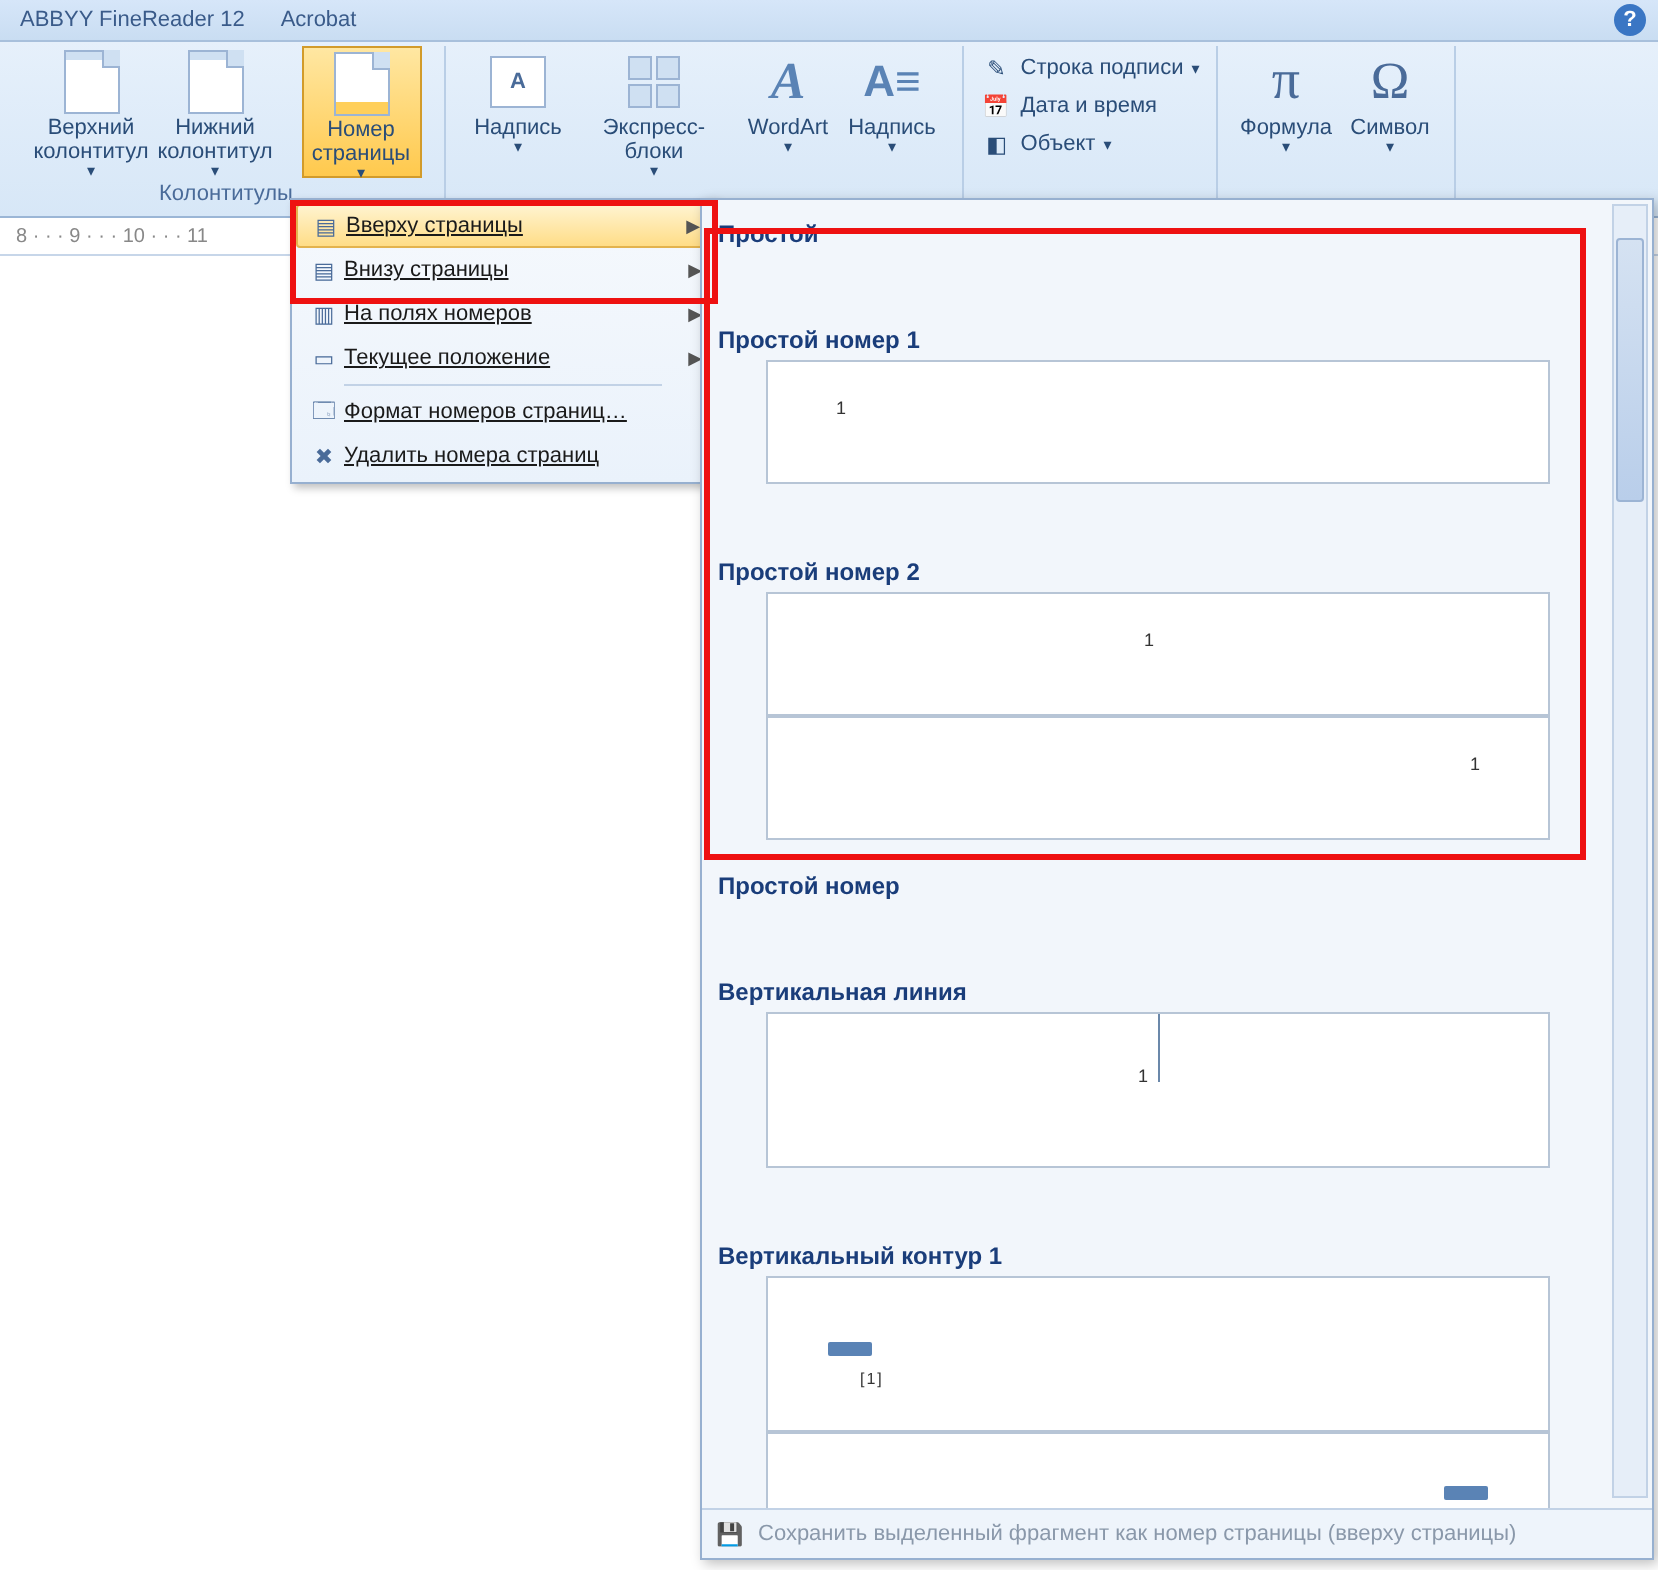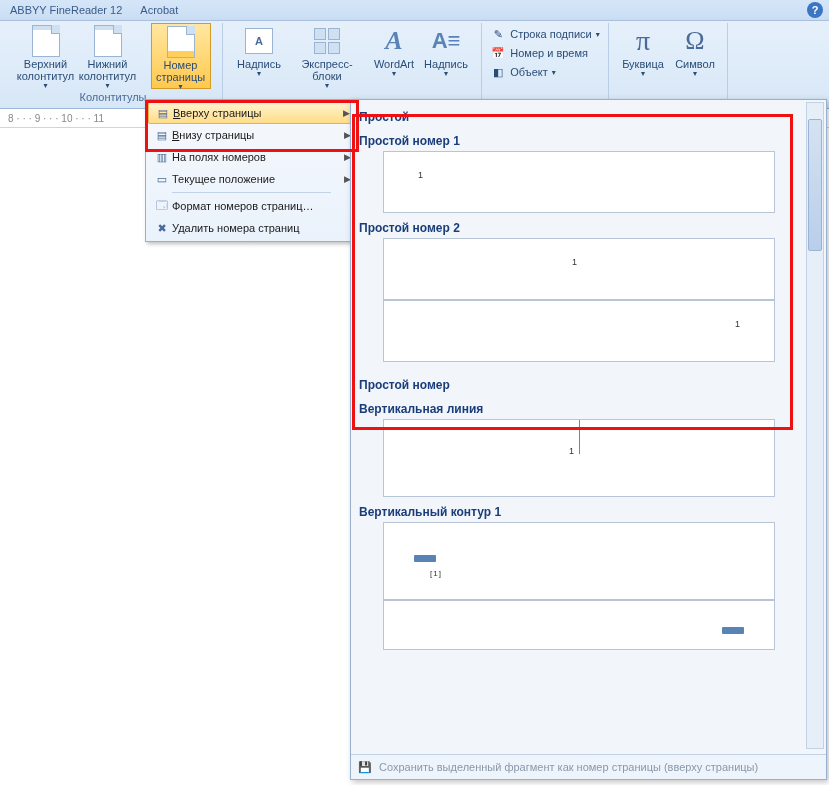--- a/index.html
+++ b/index.html
@@ -129,21 +129,21 @@
   }
   .menu-item.hot {
     background:linear-gradient(#fff3cf,#ffdd87);
     border:1px solid #e3b34e;
     border-radius:2px;
     height:20px;
   }
   .menu-item .mic {
     width:20px; text-align:center; color:#4a6b99;
   }
-  .menu-item .mlabel { flex:1; }
+  .menu-item .mlabel { flex:1;text-decoration:underline; }
   .menu-item .marrow { font-size:9px; color:#555; }
   .menu-sep { height:1px; background:#c2d2e6; margin:2px 24px 2px 24px;}
   .redbox1 {
     position:absolute;
     left:145px; top:100px; width:208px; height:46px;
     border:3px solid #e11; z-index:30; pointer-events:none;
   }
 
   
   .gallery {
@@ -161,20 +161,21 @@
   .gallery-body {
     flex:1; overflow:hidden; padding:4px 20px 4px 4px; position:relative;
   }
   .ghdr {
     color:#1a3d7a; font-weight:bold; font-size:12px;
     padding:6px 4px 2px 4px;
   }
   .glabel {
     color:#1a3d7a; font-weight:bold; font-size:12px;
     padding:8px 4px 3px 4px;
+    margin-top:29px;
   }
   .gthumb {
     margin-left:28px;
     width:390px; height:60px;
     background:#fff;
     border:1px solid #b7c5d6;
     position:relative;
     cursor:pointer;
   }
   .gthumb.tall { height:76px; }
@@ -308,36 +309,36 @@
 
   <div class="group" style="width:118px">
     <div class="small-stack">
       <div class="small-btn">
         <span class="sic">✎</span>
         <span>Строка подписи</span>
         <span class="drop-caret">▾</span>
       </div>
       <div class="small-btn">
         <span class="sic">📅</span>
-        <span>Номер и время</span>
+        <span>Дата и время</span>
       </div>
       <div class="small-btn">
         <span class="sic">◧</span>
         <span>Объект</span>
         <span class="drop-caret">▾</span>
       </div>
     </div>
     <div class="group-label">&nbsp;</div>
   </div>
 
   <div class="group" style="width:110px">
     <div class="group-row">
       <div class="big-btn" style="width:52px">
         <div class="ic i-pi">π</div>
-        <span>Буквица</span>
+        <span>Формула</span>
         <span class="drop-caret">▾</span>
       </div>
       <div class="big-btn" style="width:48px">
         <div class="ic i-omega">Ω</div>
         <span>Символ</span>
         <span class="drop-caret">▾</span>
       </div>
     </div>
     <div class="group-label">&nbsp;</div>
   </div>

